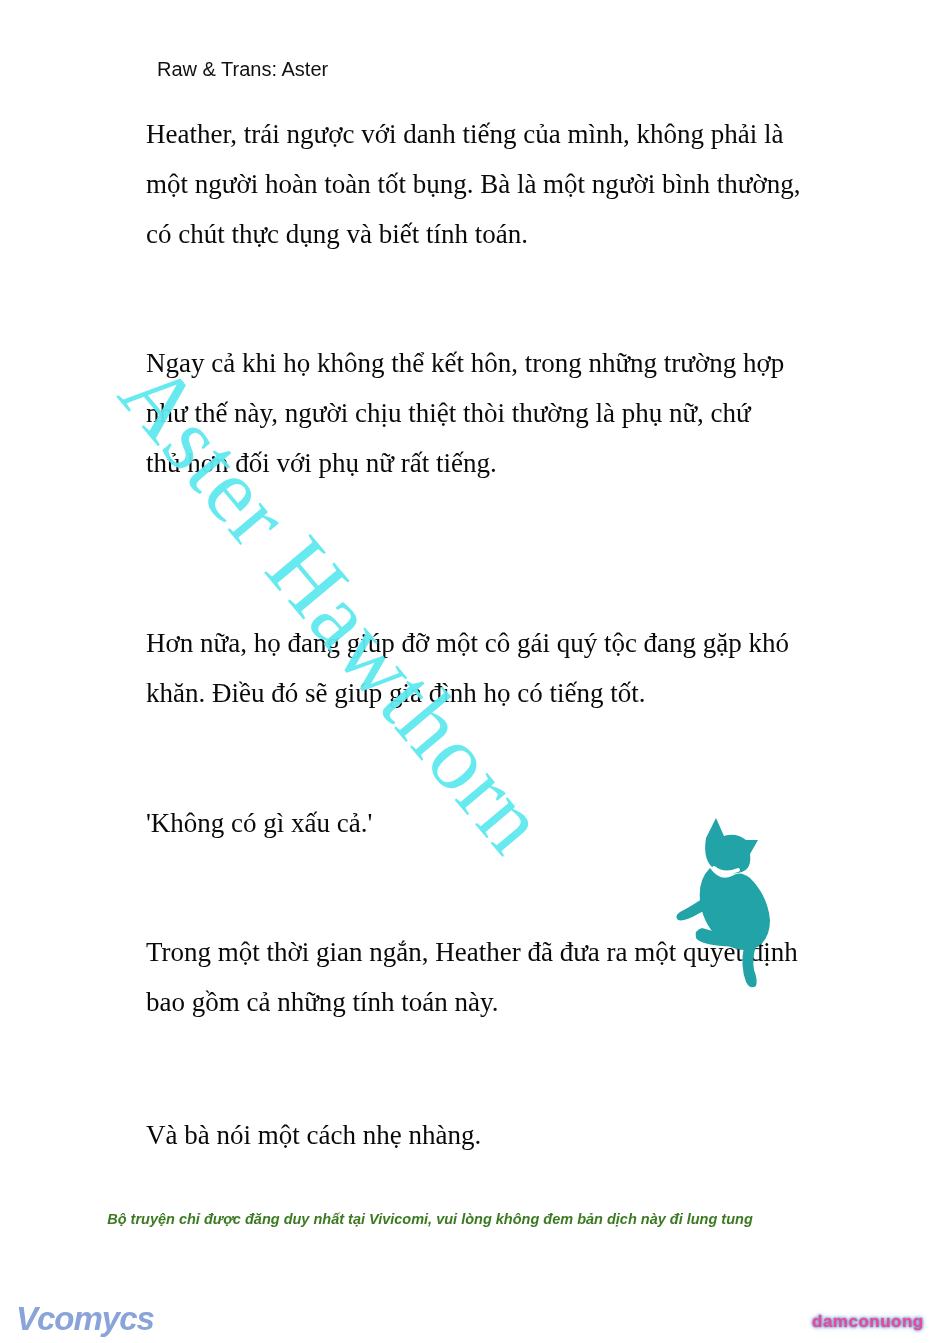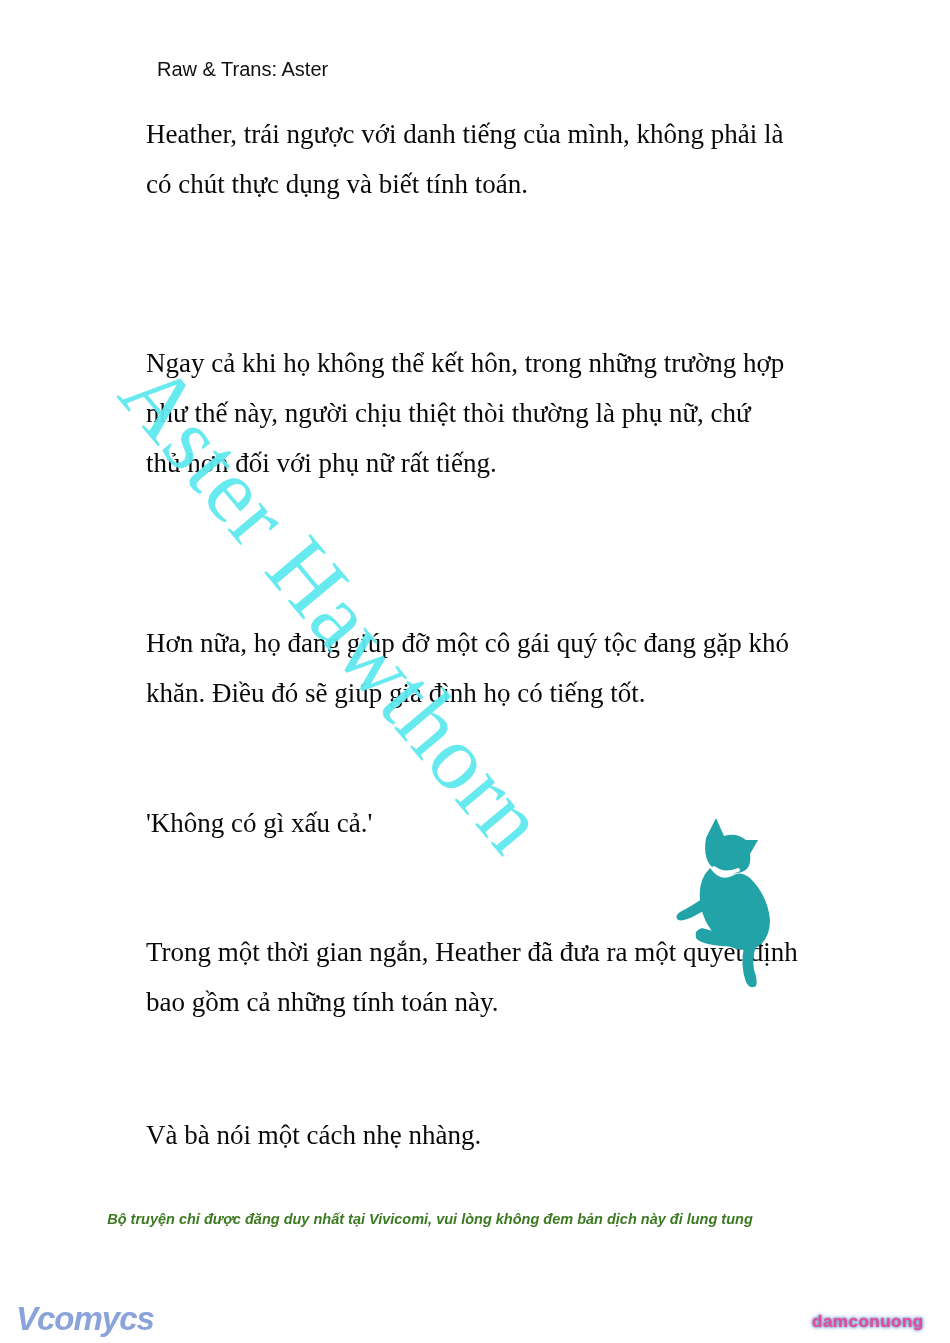--- a/index.html
+++ b/index.html
@@ -44,20 +44,21 @@
       text-shadow: 0 0 3px #7d98cc, 0 0 5px #7d98cc, 0 0 2px #5c78b4;
     }
   </style>
 </head>
 <body>
 
 <div class="header">Raw &amp; Trans: Aster</div>
 
 <div class="para" style="top:109px">
   <span class="line">Heather, trái ngược với danh tiếng của mình, không phải là</span>
+  <span class="line">một người hoàn toàn tốt bụng. Bà là một người bình thường,</span>
   <span class="line">có chút thực dụng và biết tính toán.</span>
 </div>
 
 <div class="para" style="top:338px">
   <span class="line">Ngay cả khi họ không thể kết hôn, trong những trường hợp</span>
   <span class="line">như thế này, người chịu thiệt thòi thường là phụ nữ, chứ</span>
   <span class="line">thủ hơn đối với phụ nữ rất tiếng.</span>
 </div>
 
 <div class="para" style="top:618px">

